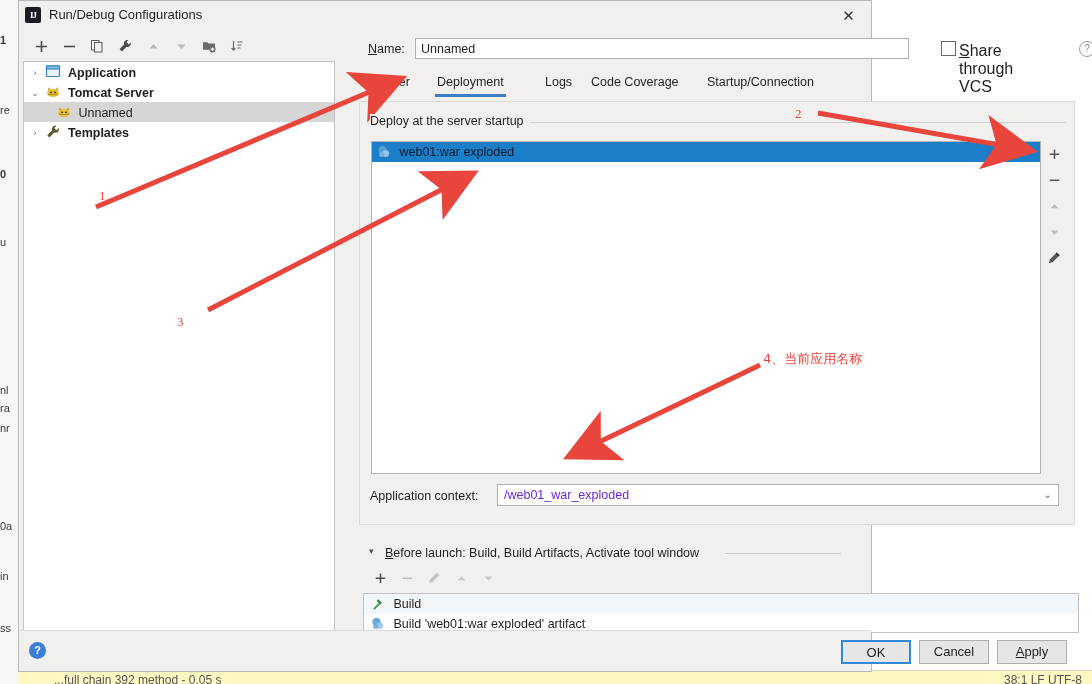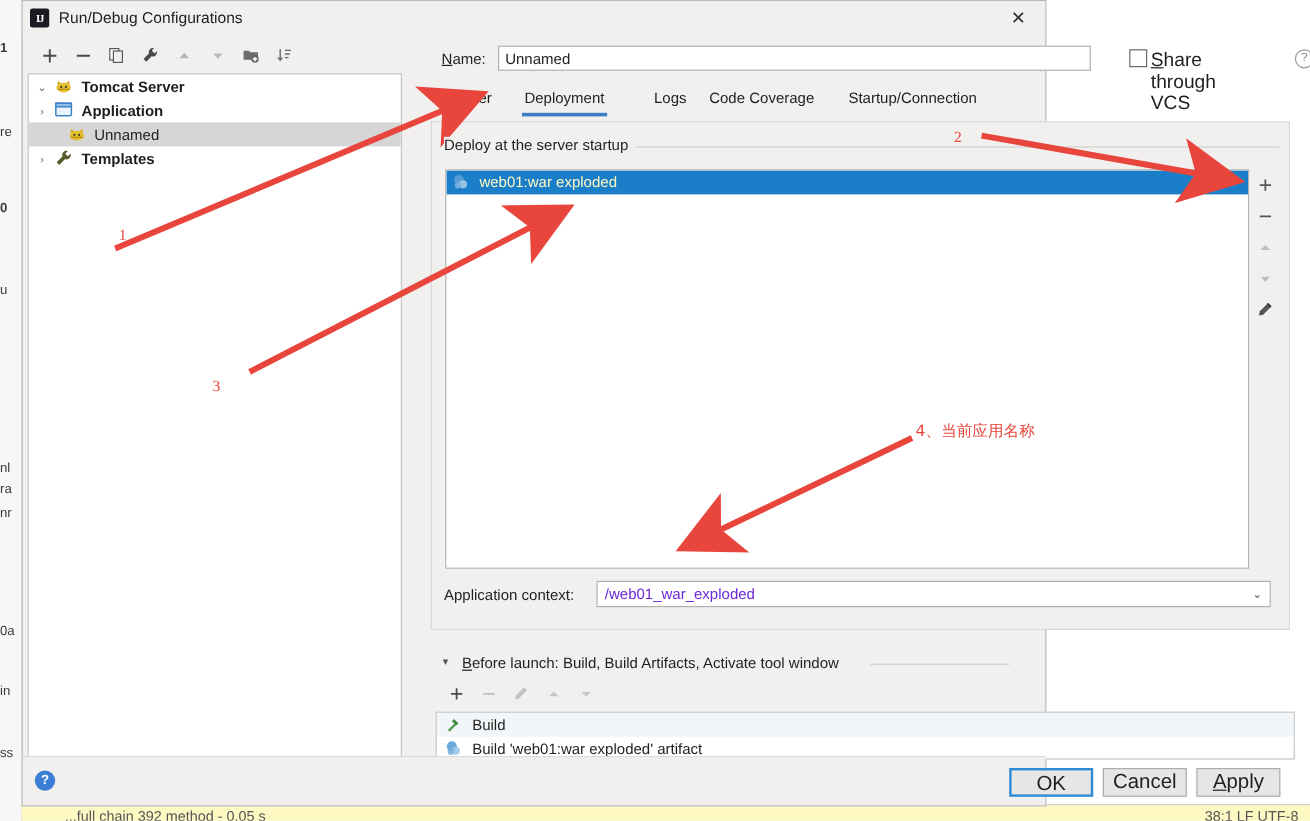--- a/index.html
+++ b/index.html
@@ -156,21 +156,21 @@
   #deploy-list {
     position: absolute; left: 11px; top: 39px;
     width: 670px; height: 333px;
     background: #fff; border: 1px solid #b3b3b3;
     box-sizing: border-box; overflow: hidden;
   }
   .deploy-row {
     height: 20px; line-height: 20px; padding-left: 4px;
     font-size: 12.5px; white-space: nowrap; cursor: default;
   }
-  .deploy-row.selected { background: #1a7ec8; color: #fef9c3; }
+  .deploy-row.selected { background: #1a7ec8; color: #0f172a; }
   .art-icon {
     display: inline-block; width: 16px; height: 16px;
     vertical-align: middle; margin-right: 4px; position: relative; top: -1px;
   }
 
   #deploy-side {
     position: absolute; left: 682px; top: 39px;
     width: 24px; height: 333px;
   }
   .side-btn {
@@ -215,21 +215,21 @@
   }
   #help-circle {
     position: absolute; left: 10px; top: 11px;
     width: 17px; height: 17px; border-radius: 50%;
     background: #3a7fd5; color: #fff;
     font-size: 11px; font-weight: bold;
     text-align: center; line-height: 17px; cursor: pointer;
   }
   .dlg-btn {
     position: absolute; top: 9px; height: 24px; line-height: 22px;
-    text-align: center; font-size: 17px;
+    text-align: center; font-size: 13px;
     background: #e6e6e6; border: 1px solid #adadad;
     box-sizing: border-box; cursor: pointer;
   }
   .dlg-btn.primary { background: #e6e6e6; border: 2px solid #2f8ad6; }
   #btn-ok { left: 822px; width: 70px; }
   #btn-cancel { left: 900px; width: 70px; }
   #btn-apply { left: 978px; width: 70px; }
 
   
   #annot {
@@ -319,42 +319,42 @@
       <svg width="14" height="14" viewBox="0 0 14 14">
         <path d="M3.5 2v9M1.6 9l1.9 2.2L5.4 9" stroke="#6a6a6a" stroke-width="1.2" fill="none"></path>
         <path d="M7.5 3h5M7.5 6h4M7.5 9h3" stroke="#6a6a6a" stroke-width="1.1"></path>
       </svg>
     </div>
   </div>
 
   <div id="tree-pane">
 
     <div class="tree-row">
+      <span class="tree-arrow">›</span>
+      <span class="tree-icon">
+        <svg width="16" height="15" viewBox="0 0 16 15">
+          <rect x="1.5" y="2" width="13" height="10.5" rx="1" fill="#e9f3fb" stroke="#3a84c4" stroke-width="1.2"></rect>
+          <rect x="1.5" y="2" width="13" height="3" fill="#8fc0e3" stroke="#3a84c4" stroke-width="1.2"></rect>
+        </svg>
+      </span>
+      <span class="tree-label bold">Application</span>
+    </div>
+
+    <div class="tree-row">
       <span class="tree-arrow">⌄</span>
       <span class="tree-icon">
         <svg width="16" height="15" viewBox="0 0 16 15">
           <ellipse cx="8" cy="9" rx="6" ry="4" fill="#e4bf2e"></ellipse>
           <path d="M2.6 6.3l1-3 2.2 2.2zM13.4 6.3l-1-3-2.2 2.2z" fill="#d9a818"></path>
           <circle cx="6" cy="8.4" r="0.9" fill="#3a3a2a"></circle>
           <circle cx="10" cy="8.4" r="0.9" fill="#3a3a2a"></circle>
           <path d="M3 10.5h10" stroke="#b58f12" stroke-width="0.9"></path>
         </svg>
       </span>
       <span class="tree-label bold">Tomcat Server</span>
-    </div>
-
-    <div class="tree-row">
-      <span class="tree-arrow">›</span>
-      <span class="tree-icon">
-        <svg width="16" height="15" viewBox="0 0 16 15">
-          <rect x="1.5" y="2" width="13" height="10.5" rx="1" fill="#e9f3fb" stroke="#3a84c4" stroke-width="1.2"></rect>
-          <rect x="1.5" y="2" width="13" height="3" fill="#8fc0e3" stroke="#3a84c4" stroke-width="1.2"></rect>
-        </svg>
-      </span>
-      <span class="tree-label bold">Application</span>
     </div>
 
     <div class="tree-row selected" style="padding-left:32px;">
       <span class="tree-icon">
         <svg width="16" height="15" viewBox="0 0 16 15">
           <ellipse cx="8" cy="9" rx="6" ry="4" fill="#e4bf2e"></ellipse>
           <path d="M2.6 6.3l1-3 2.2 2.2zM13.4 6.3l-1-3-2.2 2.2z" fill="#d9a818"></path>
           <circle cx="6" cy="8.4" r="0.9" fill="#3a3a2a"></circle>
           <circle cx="10" cy="8.4" r="0.9" fill="#3a3a2a"></circle>
           <path d="M3 10.5h10" stroke="#b58f12" stroke-width="0.9"></path>

